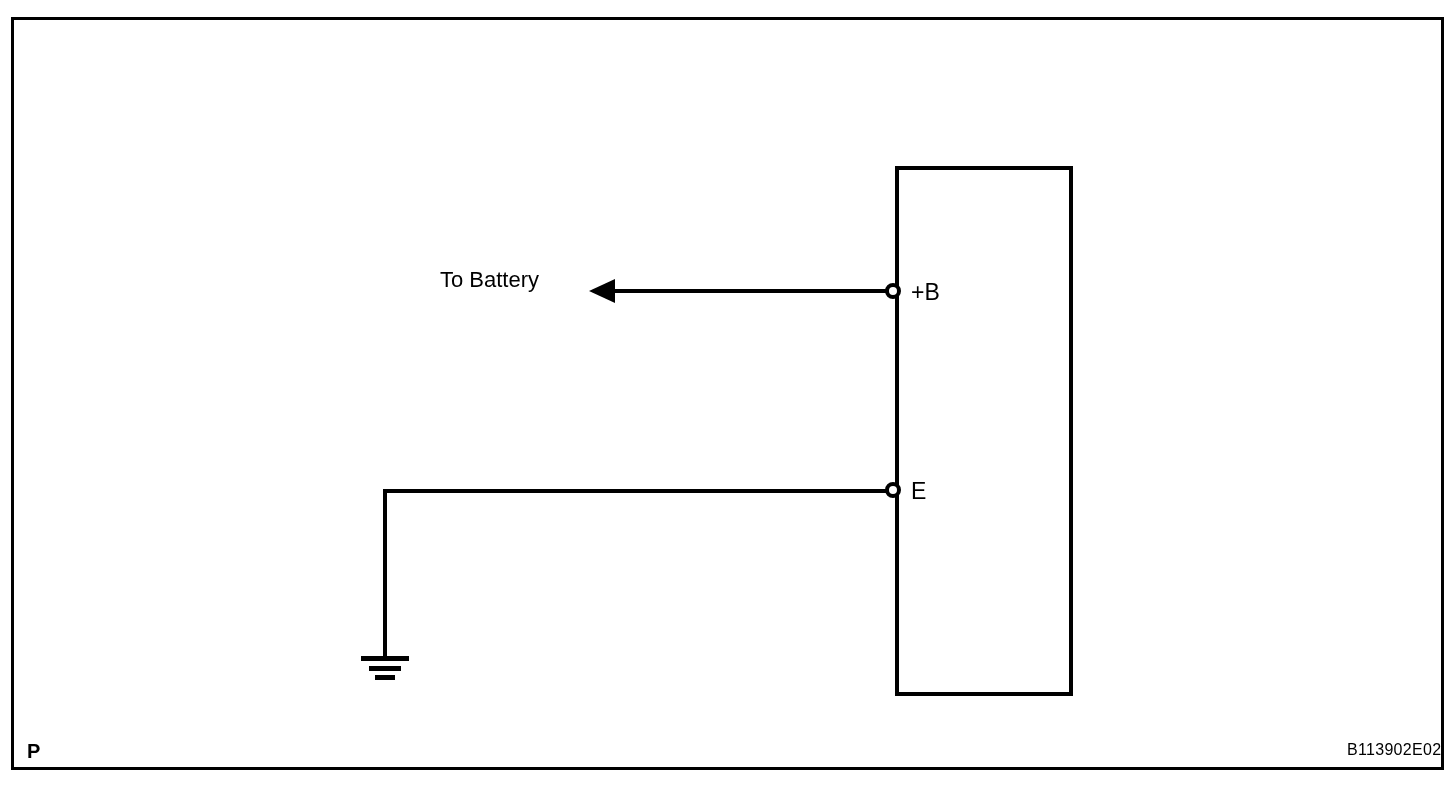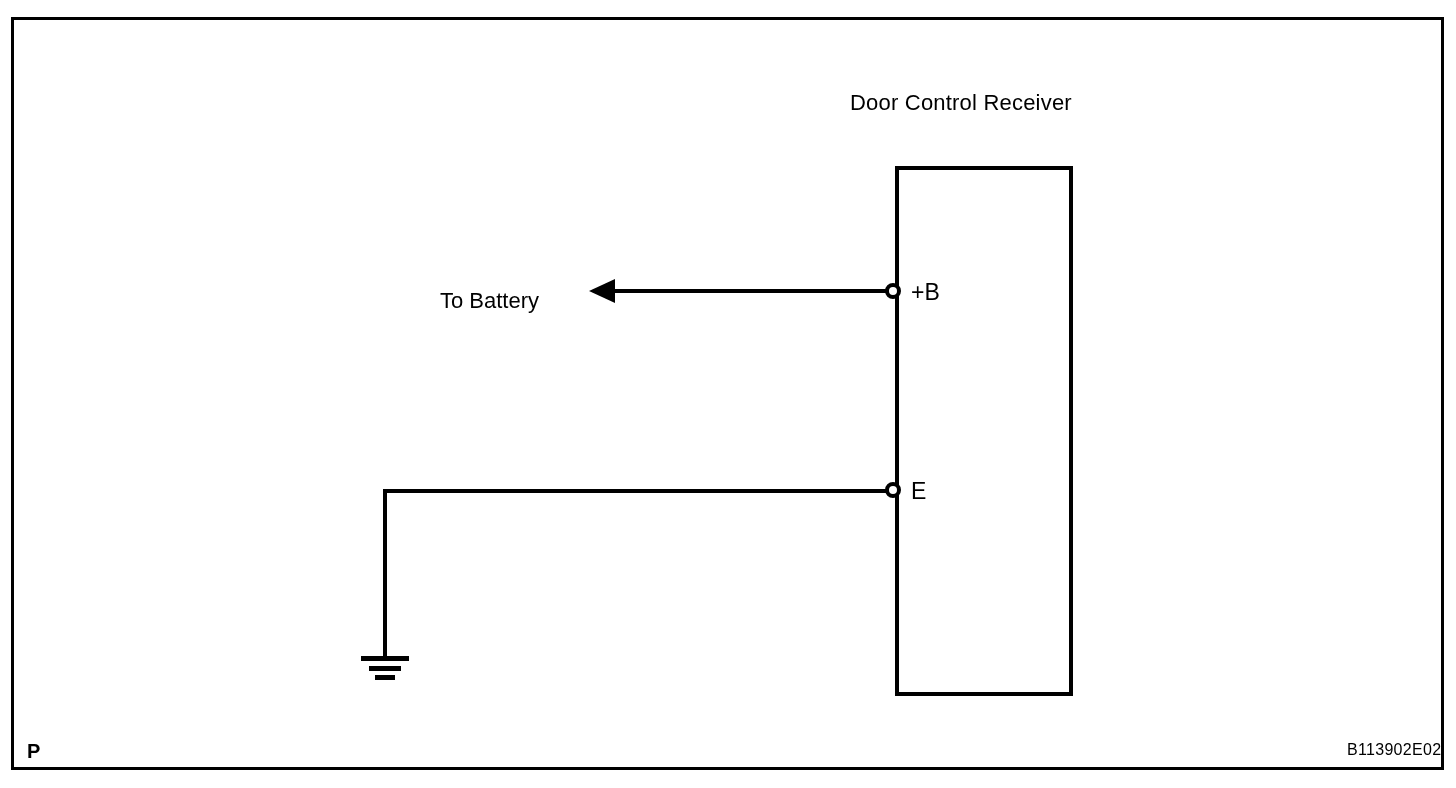--- a/index.html
+++ b/index.html
@@ -90,21 +90,21 @@
     width: 0;
     height: 0;
     border-top: 12px solid transparent;
     border-bottom: 12px solid transparent;
     border-right: 26px solid #000000;
   }
   
   #to-battery-label {
     position: absolute;
     left: 440px;
-    top: 288px;
+    top: 267px;
     font-size: 22px;
     color: #000000;
     white-space: nowrap;
   }
   
   #wire-ground-h { left: 383px; top: 489px; width: 507px; }
   
   #wire-ground-v { left: 383px; top: 489px; height: 170px; }
   
   .ground-bar {
@@ -134,21 +134,20 @@
     letter-spacing: 0.3px;
   }
 </style>
 </head>
 <body>
 
 <div id="canvas">
 
   <div id="frame"></div>
 
-  <div id="device-title">Door Control Receiver</div>
 
   <div id="device-box"></div>
 
   <div id="wire-battery" class="wire-h"></div>
   <div id="arrow-battery"></div>
   <div id="to-battery-label">To Battery</div>
 
   <div id="wire-ground-h" class="wire-h"></div>
   <div id="wire-ground-v" class="wire-v"></div>
   <div id="ground-bar-1" class="ground-bar"></div>

